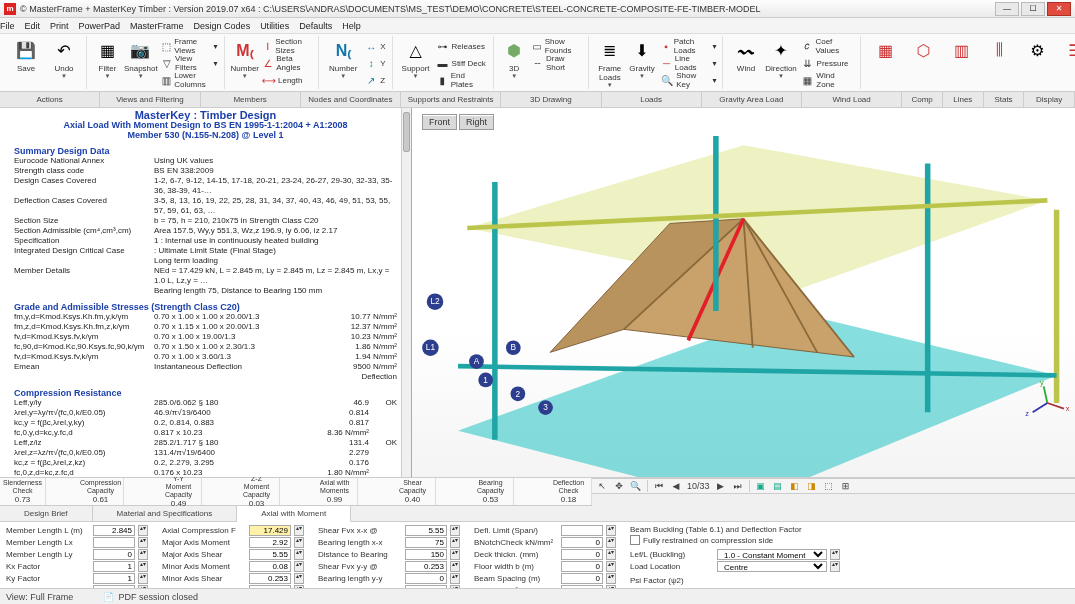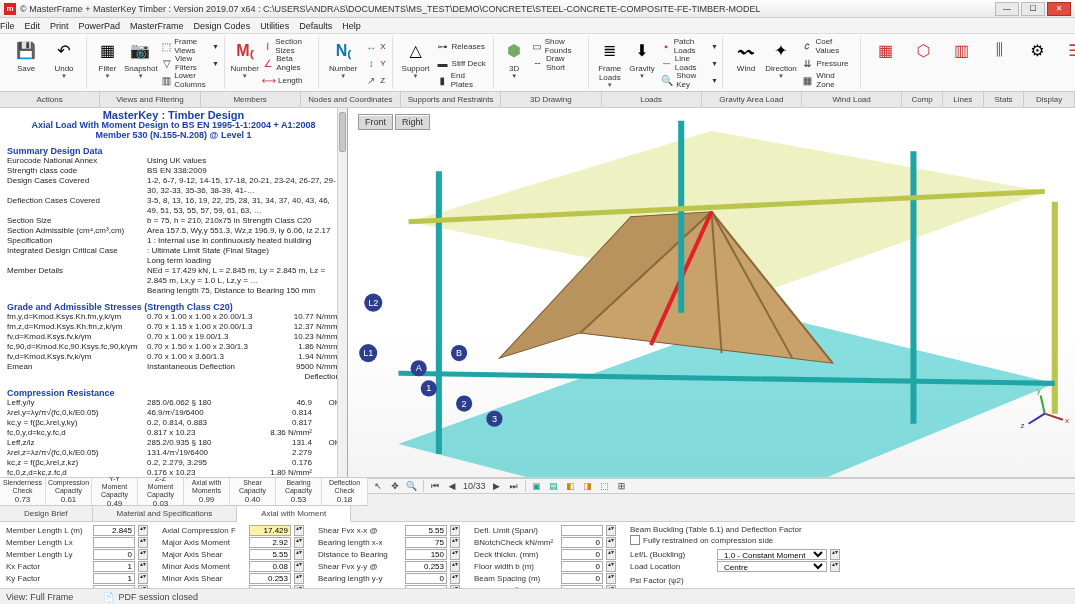--- a/index.html
+++ b/index.html
@@ -22,42 +22,42 @@
 .rbtn .rlabel { font-size: 8px; color: #333; text-align: center; line-height: 9px; margin-top: 2px; }
 .rbtn .drop { font-size: 6px; color: #555; }
 .rmini { display:flex; flex-direction:column; gap:1px; justify-content:flex-start; padding-top:2px;}
 .rmini-item { display:flex; align-items:center; gap:3px; font-size:8px; color:#333; height:16px; cursor:pointer; padding:0 2px;}
 .rmini-item .micon { width:12px; height:12px; display:flex; align-items:center; justify-content:center; font-size:10px;}
 
 .tabstrip { height: 16px; background: #e8e8e8; display: flex; border-bottom: 1px solid #ccc; }
 .tabstrip .tab { flex: 1; text-align: center; font-size: 8px; color: #444; line-height: 16px; border-right: 1px solid #ccc; cursor:pointer;}
 
 .workarea { flex: 1; display: flex; overflow: hidden; }
-.reportpane { width: 348px; background: #fff; border-right: 1px solid #aaa; overflow: hidden; position: relative; font-size: 8px; color: #222; padding: 2px 7px; line-height: 10px;}
+.reportpane { width: 412px; background: #fff; border-right: 1px solid #aaa; overflow: hidden; position: relative; font-size: 8px; color: #222; padding: 2px 14px; line-height: 10px;}
 .reportpane h2 { color: #1a3faa; font-size: 11px; font-weight: bold; text-align: center; }
 .reportpane h3 { color: #1a3faa; font-size: 9px; font-weight: bold; text-align: center; }
 .reportpane h4 { color: #1a3faa; font-size: 9px; font-weight: bold; margin-top: 6px; }
 .reportpane .row { display: flex; }
 .reportpane .k { width: 140px; }
 .reportpane .v { flex: 1; }
 .reportpane .r3 { width: 58px; text-align: right; }
 .reportpane .ok { width: 28px; text-align: right; }
 .scrollbar-v { position:absolute; right:0; top:0; bottom:0; width:10px; background:#f0f0f0; border-left:1px solid #ccc;}
 .scrollbar-v .thumb{ position:absolute; left:1px; right:1px; top:4px; height:40px; background:#c8c8c8; border:1px solid #aaa; border-radius:2px;}
 
 .viewport { flex: 1; position: relative; background: linear-gradient(#ffffff 0%, #ffffff 60%, #f4f4f4 100%); overflow: hidden; }
 .viewport svg { width: 100%; height: 100%; }
 .vp-label { position:absolute; top:6px; left:10px; display:flex; gap:2px;}
 .vp-label .btn3d { background:#d9d9d9; border:1px solid #999; padding:2px 6px; font-size:9px; color:#333; box-shadow:inset 0 1px 0 #fff;}
 
 .midtoolbar { height: 16px; background: #f4f4f4; border-top: 1px solid #ccc; border-bottom:1px solid #ccc; display:flex; align-items:center; padding:0 4px; gap:5px; font-size:9px; color:#444;}
 .midtoolbar .sp { width:1px; height:12px; background:#ccc;}
 .midtoolbar .ic { width:12px; height:12px; display:inline-flex; align-items:center; justify-content:center; cursor:pointer; font-size:9px;}
 
-.summaryrow { height: 28px; background: #fafafa; display:flex; align-items:stretch; border-bottom:1px solid #ccc; font-size:7px; color:#333;}
+.summaryrow { height: 28px; background: #fafafa; display:flex; align-items:stretch; border-bottom:1px solid #ccc; font-size:7px; color:#333;gap:32px;}
 .sumcell { border-right:1px solid #ddd; padding:1px 4px; display:flex; flex-direction:column; justify-content:center; align-items:center; width: 46px;}
 .sumcell .lab { line-height:8px; text-align:center;}
 .sumcell .val { font-size:8px; }
 
 .bottomtabs { height:16px; background:#f0f0f0; display:flex; border-bottom:1px solid #ccc;}
 .bottomtabs .btab { padding:0 24px; font-size:8px; line-height:16px; border-right:1px solid #ccc; cursor:pointer; color:#444;}
 .bottomtabs .btab.active { background:#fff; border-bottom:1px solid #fff; margin-bottom:-1px;}
 
 .formgrid { height: 66px; background: #fff; display:flex; padding:3px 6px; gap:14px; font-size:8px; color:#333; overflow:hidden;}
 .fgcol { display:flex; flex-direction:column; gap:1px;}
@@ -386,21 +386,21 @@
           <span class="ok"></span>
         </div>
         <div class="row">
           <span class="k">fc,0,y,d=kc,y.fc,d</span>
           <span class="v">0.817 x 10.23</span>
           <span class="r3">8.36 N/mm²</span>
           <span class="ok"></span>
         </div>
         <div class="row">
           <span class="k">Leff,z/iz</span>
-          <span class="v">285.2/0.935 § 180</span>
+          <span class="v">285.2/1.717 § 180</span>
           <span class="r3">131.4</span>
           <span class="ok">OK</span>
         </div>
         <div class="row">
           <span class="k">λrel,z=λz/π√(fc,0,k/E0.05)</span>
           <span class="v">131.4/π√19/6400</span>
           <span class="r3">2.279</span>
           <span class="ok"></span>
         </div>
         <div class="row">

